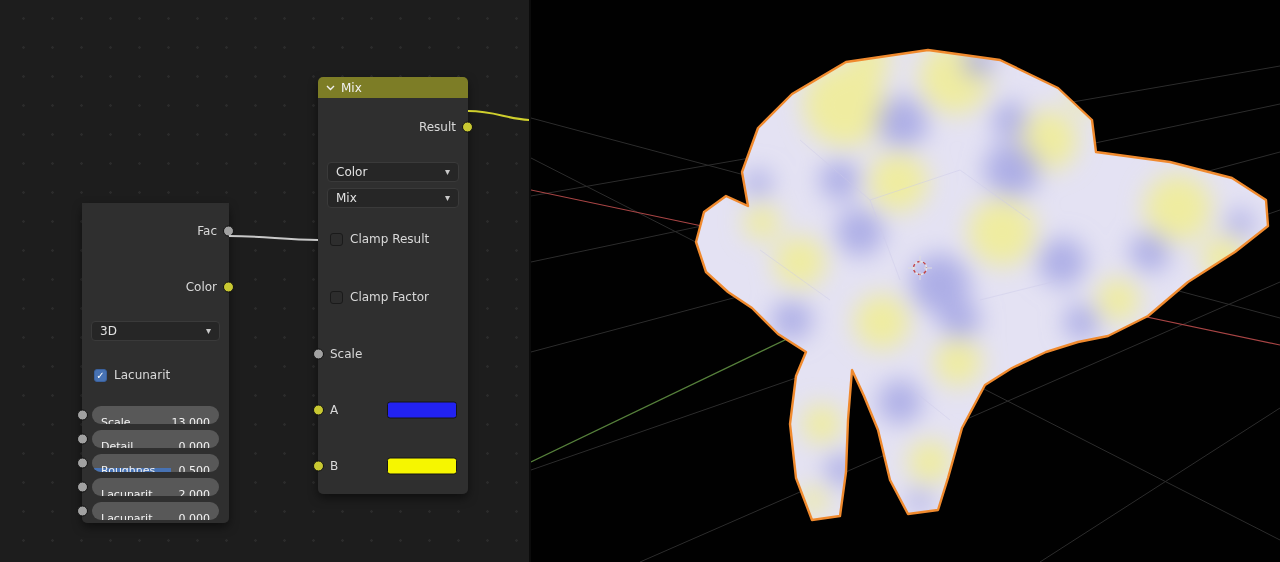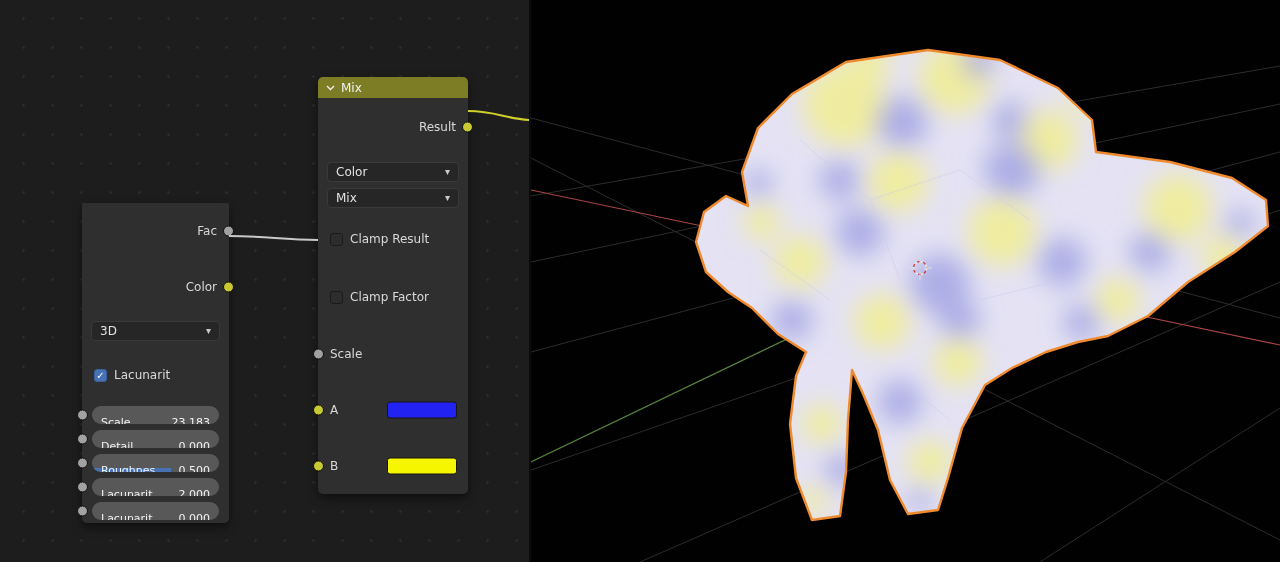--- a/index.html
+++ b/index.html
@@ -93,21 +93,21 @@
           <span>✓</span>
         </span>
         <span>Lacunarit</span>
       </div>
 
 
       <div class="slider-row">
         <span class="socket left" style="background-color: rgb(161, 161, 161);"></span>
         <div class="slider">
           <span>Scale</span>
-          <span>23.183</span>
+          <span>13.000</span>
         </div>
       </div>
 
       <div class="slider-row">
         <span class="socket left" style="background-color: rgb(161, 161, 161);"></span>
         <div class="slider">
           <span>Detail</span>
           <span>0.000</span>
         </div>
       </div>

